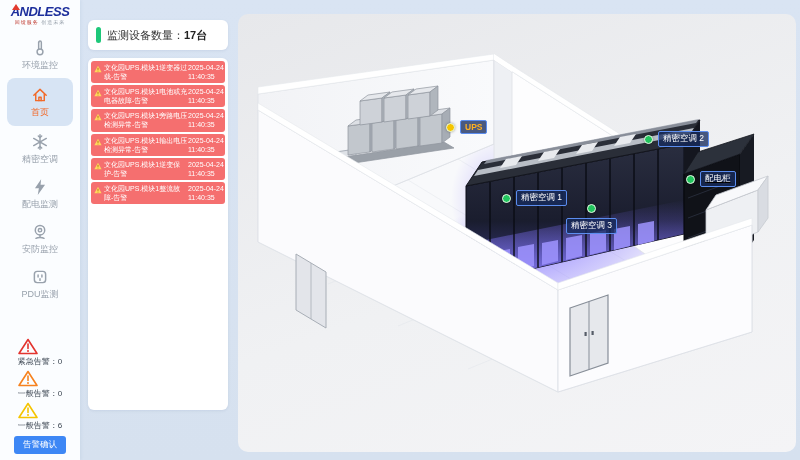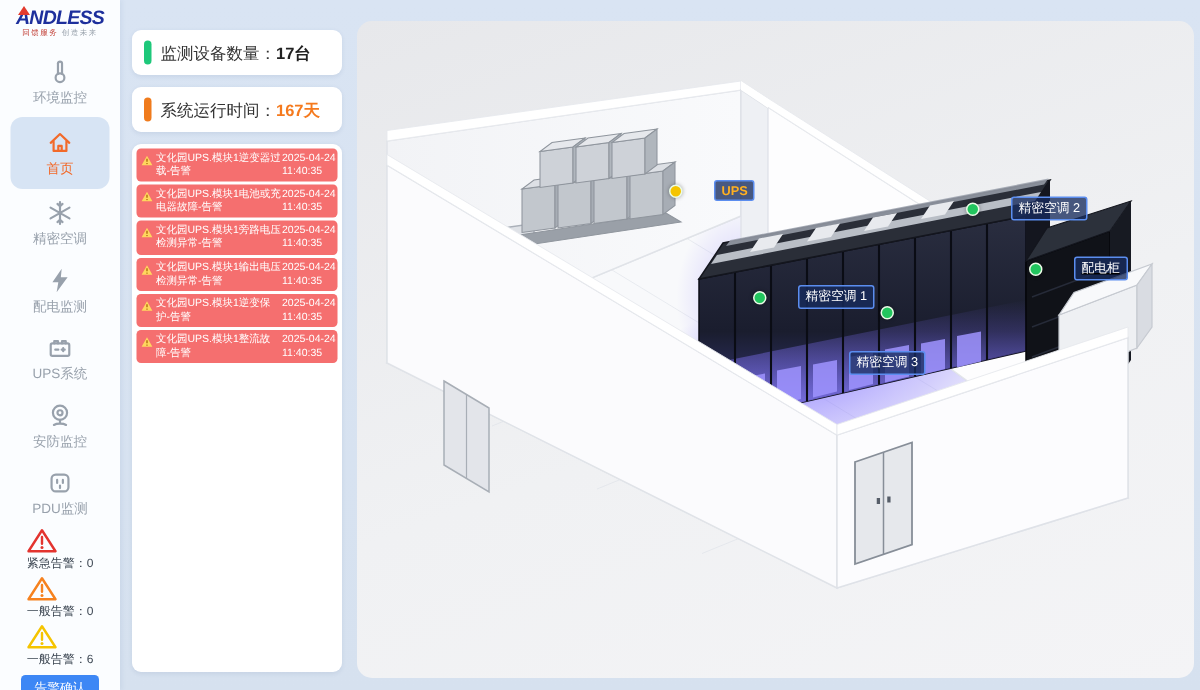--- a/index.html
+++ b/index.html
@@ -56,21 +56,21 @@
   .chip-ic { width:8px; height:8px; flex:none; margin-right:2px; align-self:flex-start; margin-top:2px; }
   .chip-msg { font-size:7px; line-height:1.3; width:84px; flex:none; }
   .chip-time { font-size:7px; line-height:1.3; margin-left:auto; text-align:left; white-space:nowrap; }
 
   
   .panel { position:absolute; left:238px; top:14px; width:558px; height:438px;
     border-radius:10px; overflow:hidden;
     background:linear-gradient(160deg,#e7e8eb 0%,#f0f1f3 55%,#f4f4f6 100%); }
   .panel svg { position:absolute; left:0; top:0; }
 
-  .scene-label { position:absolute; display:flex; align-items:center; gap:21px; cursor:pointer; }
+  .scene-label { position:absolute; display:flex; align-items:center; gap:5px; cursor:pointer; }
   .dot { width:9px; height:9px; border-radius:50%; border:1.5px solid #eafbe7; flex:none;
     box-shadow:0 0 3px rgba(0,0,0,.35); }
   .dot.ok { background:#22c55e; }
   .dot.warn { background:#f5c400; }
   .badge { font-size:8.5px; color:#fff; background:rgba(23,44,94,.78);
     border:1px solid #5b8def; border-radius:2px; padding:1px 4px; white-space:nowrap; }
   .badge.warn { color:#ffb020; font-weight:bold; }
 </style>
 </head>
 <body>
@@ -108,28 +108,20 @@
         <div class="nav-label">精密空调</div>
       </div>
       <div class="nav-item">
         <svg class="nav-ic" viewBox="0 0 16 16">
           <polygon class="filled" points="9,1 3.5,9 7,9 6,15 12.5,6 8.5,6"></polygon>
         </svg>
         <div class="nav-label">配电监测</div>
       </div>
       <div class="nav-item">
         <svg class="nav-ic" viewBox="0 0 16 16">
-          <rect x="2.5" y="5.3" width="11" height="7.4" rx="1"></rect>
-          <path d="M4.6 5.3 V3.9 H6.8 V5.3 M9.2 5.3 V3.9 H11.4 V5.3"></path>
-            <path d="M5.2 9 H7 M9 9 H10.8 M9.9 8.1 V9.9"></path>
-        </svg>
-        <div class="nav-label">UPS系统</div>
-      </div>
-      <div class="nav-item">
-        <svg class="nav-ic" viewBox="0 0 16 16">
           <circle cx="8" cy="6.4" r="4.2"></circle>
             <circle cx="8" cy="6.4" r="1.5"></circle>
           <path d="M8 10.6 V12.2"></path>
             <path d="M4.4 13.6 C6 12.6 10 12.6 11.6 13.6"></path>
         </svg>
         <div class="nav-label">安防监控</div>
       </div>
       <div class="nav-item">
         <svg class="nav-ic" viewBox="0 0 16 16">
           <rect x="3" y="3" width="10" height="10" rx="2.5"></rect>
@@ -165,24 +157,20 @@
         <div class="counter-label"><span>一般告警：</span><span>6</span></div>
       </div>
       <button class="confirm-btn">告警确认</button>
     </div>
   </div>
 
   <div class="mid">
     <div class="stat-card">
       <span class="pill green"></span>
       <span class="stat-text"><span>监测设备数量：</span><span class="stat-value">17台</span></span>
-    </div>
-    <div class="stat-card">
-      <span class="pill orange"></span>
-      <span class="stat-text"><span>系统运行时间：</span><span class="stat-value orange">167天</span></span>
     </div>
 
     <div class="alarm-list">
       <div class="chip">
         <svg class="chip-ic" viewBox="0 0 10 9">
             <polygon points="5,0.5 9.5,8.5 0.5,8.5" fill="#ffd75e"></polygon>
             <path d="M5 3 V5.6" stroke="#a35c00" stroke-width="1"></path>
             <circle cx="5" cy="7.1" r="0.6" fill="#a35c00"></circle>
           </svg>
         <div class="chip-msg">文化园UPS.模块1逆变器过载-告警</div>

